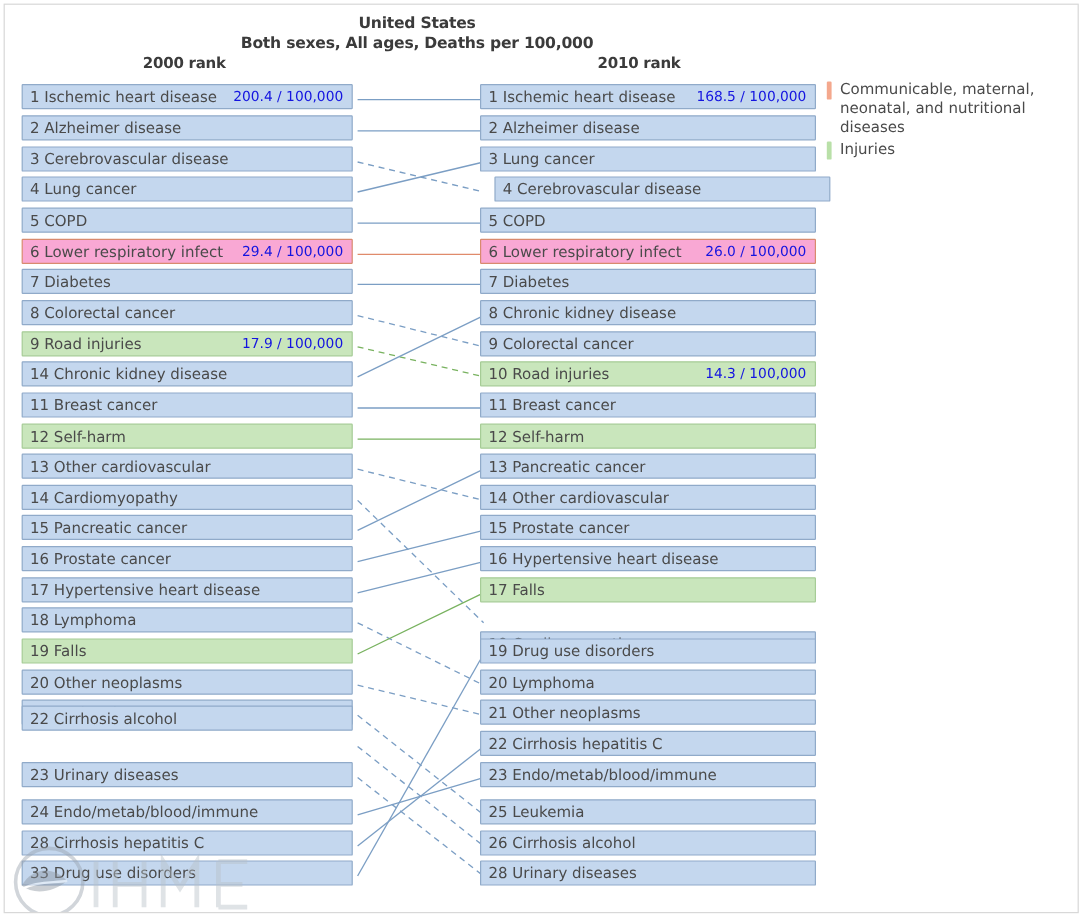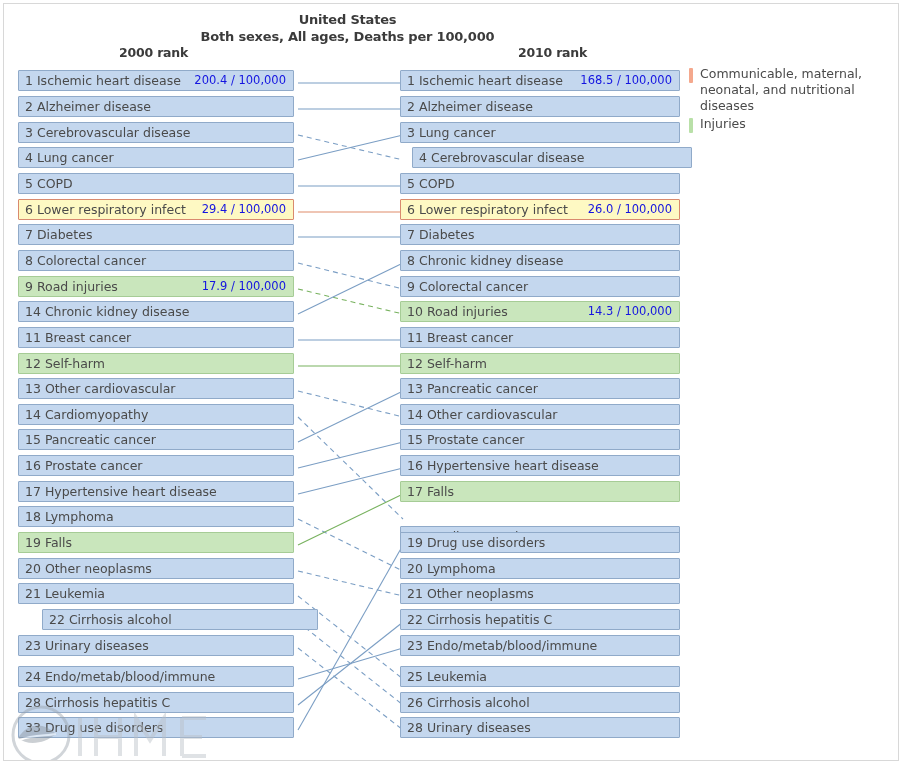--- a/index.html
+++ b/index.html
@@ -28,42 +28,42 @@
     position:absolute;left:0;top:25px;width:687px;text-align:center;
     font-size:13px;font-weight:bold;color:#3b3b3b;
     letter-spacing:-0.2px;
   }
   .col-head{
     position:absolute;top:41px;
     font-size:12.5px;font-weight:bold;color:#3b3b3b;
     letter-spacing:-0.2px;
   }
   .col-head.left{left:115px;}
-  .col-head.right{left:494px;margin-left:20px;}
+  .col-head.right{left:494px;}
 
   
   #links{position:absolute;left:0;top:0;width:904px;height:766px;pointer-events:none;}
 
   
   .rankbox{
     position:absolute;
     height:21px;
     box-sizing:border-box;
     border:1px solid #8ba5c4;
     border-radius:1px;
     font-size:12.5px;
     color:#4a4a4a;
     line-height:19px;
     white-space:nowrap;
     overflow:hidden;
   }
   .rankbox.left{left:14px;width:276px;}
   .rankbox.right{left:396px;width:280px;}
   .rankbox.ncd{background:#c4d7ee;border-color:#90aac9;}
-  .rankbox.cmnn{background:#fef9c3;border-color:#d98a6e;}
+  .rankbox.cmnn{background:#f9a8d4;border-color:#d98a6e;}
   .rankbox.inj{background:#c9e6bc;border-color:#a6cc96;}
   .rb-label{position:absolute;left:6px;top:0;}
   .rb-value{
     position:absolute;right:7px;top:0;
     color:#1414e0;font-weight:normal;font-size:11.5px;
     font-family:"DejaVu Sans", sans-serif;
   }
 
   
   #legend{position:absolute;left:685px;top:62px;width:205px;}
@@ -181,21 +181,21 @@
       </div>
       <div class="rankbox left inj" style="top: 528px;">
         <span class="rb-label">19 Falls</span>
       </div>
       <div class="rankbox left ncd" style="top: 554px;">
         <span class="rb-label">20 Other neoplasms</span>
       </div>
       <div class="rankbox left ncd" style="top: 579px;">
         <span class="rb-label">21 Leukemia</span>
       </div>
-      <div class="rankbox left ncd" style="top: 605px; margin-left: 24px;">
+      <div class="rankbox left ncd" style="top: 584px;">
         <span class="rb-label">22 Cirrhosis alcohol</span>
       </div>
       <div class="rankbox left ncd" style="top: 631px;">
         <span class="rb-label">23 Urinary diseases</span>
       </div>
       <div class="rankbox left ncd" style="top: 662px;">
         <span class="rb-label">24 Endo/metab/blood/immune</span>
       </div>
       <div class="rankbox left ncd" style="top: 688px;">
         <span class="rb-label">28 Cirrhosis hepatitis C</span>

